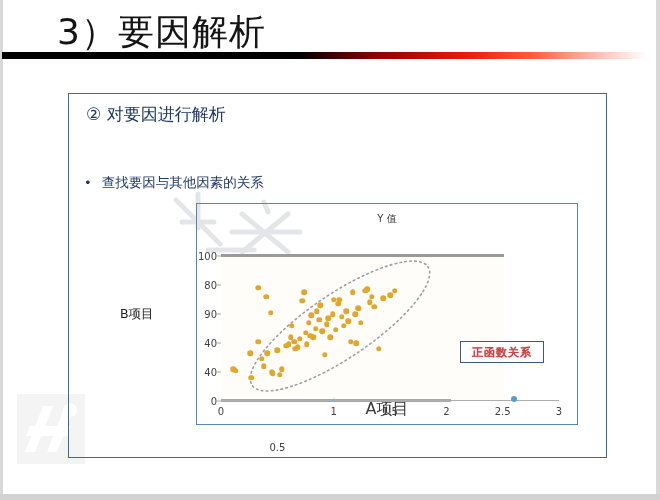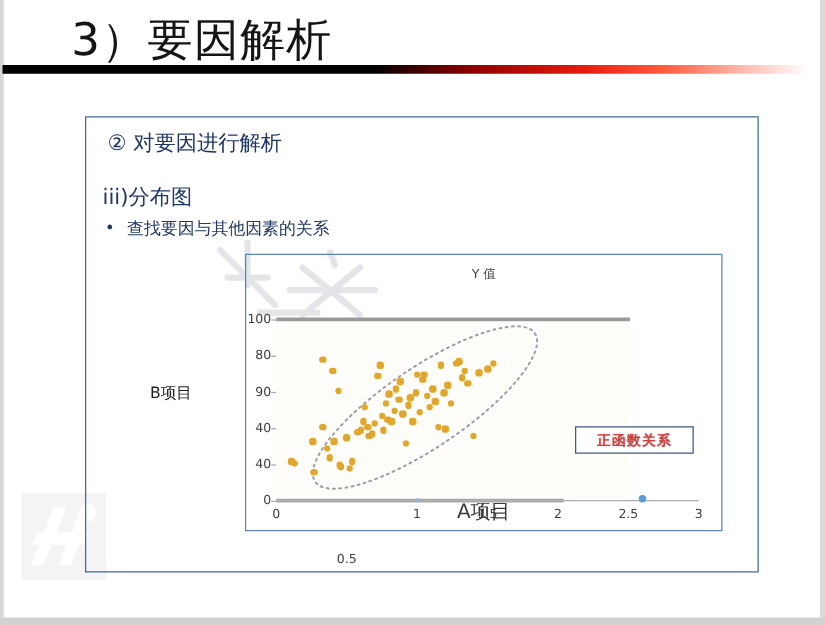--- a/index.html
+++ b/index.html
@@ -117,21 +117,21 @@
   }
   .dot-blue-sm{
     position:absolute;width:3px;height:3px;border-radius:50%;
     background:#8ab4e0;transform:translate(-50%,-50%);
   }
   .ellipse{
     position:absolute;left:-6px;top:4px;width:250px;height:152px;
     pointer-events:none;
   }
   .callout{
-    position:absolute;left:239px;top:95px;width:95px;height:22px;
+    position:absolute;left:239px;top:95px;width:84px;height:22px;
     border:1.6px solid #3d5a80;background:#ffffff;
     display:flex;align-items:center;justify-content:center;box-sizing:border-box;
   }
   .callout span{
     font-size:11px;font-weight:bold;color:#c44;letter-spacing:1px;
     font-family:"DejaVu Sans",sans-serif;
     text-shadow:0 0 1px rgba(190,60,60,.6);
   }
   .axis-label-x{
     position:absolute;left:0;right:0;bottom:4px;text-align:center;
@@ -173,21 +173,20 @@
     <g fill="#ffffff">
       <path d="M8 58 L26 12 L36 12 L18 58 Z"></path>
       <path d="M30 58 L48 12 L58 12 L40 58 Z"></path>
       <path d="M13 32 L54 32 L50 42 L9 42 Z"></path>
       <circle cx="53" cy="16" r="7"></circle>
     </g>
   </svg>
 
   <div class="content-box"></div>
   <div class="heading-1">② 对要因进行解析</div>
-  <div class="heading-2">iii)分布图</div>
   <div class="bullet-row">
     <span class="bullet-dot">•</span>
     <span>查找要因与其他因素的关系</span>
   </div>
 
   <div class="axis-label-y">B项目</div>
 
   <div class="chart-box">
     <div class="chart-title">Y 值</div>
 

